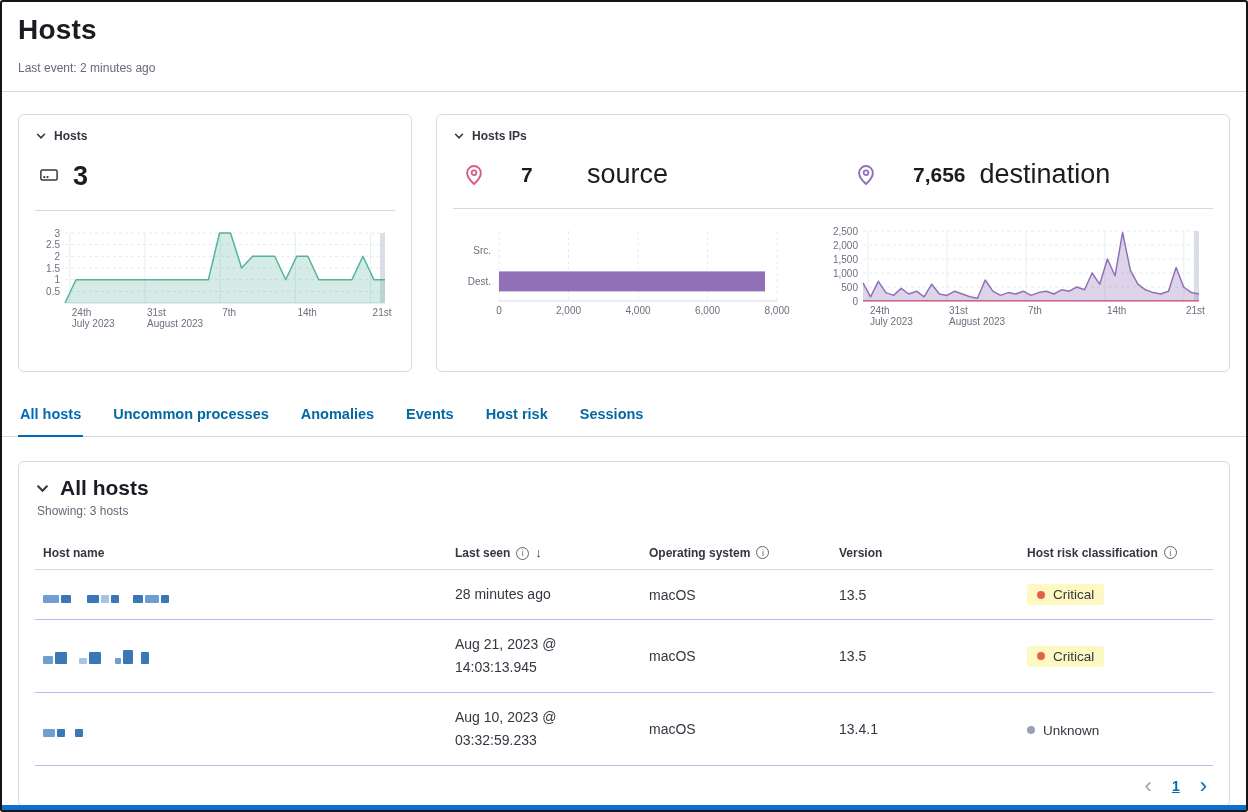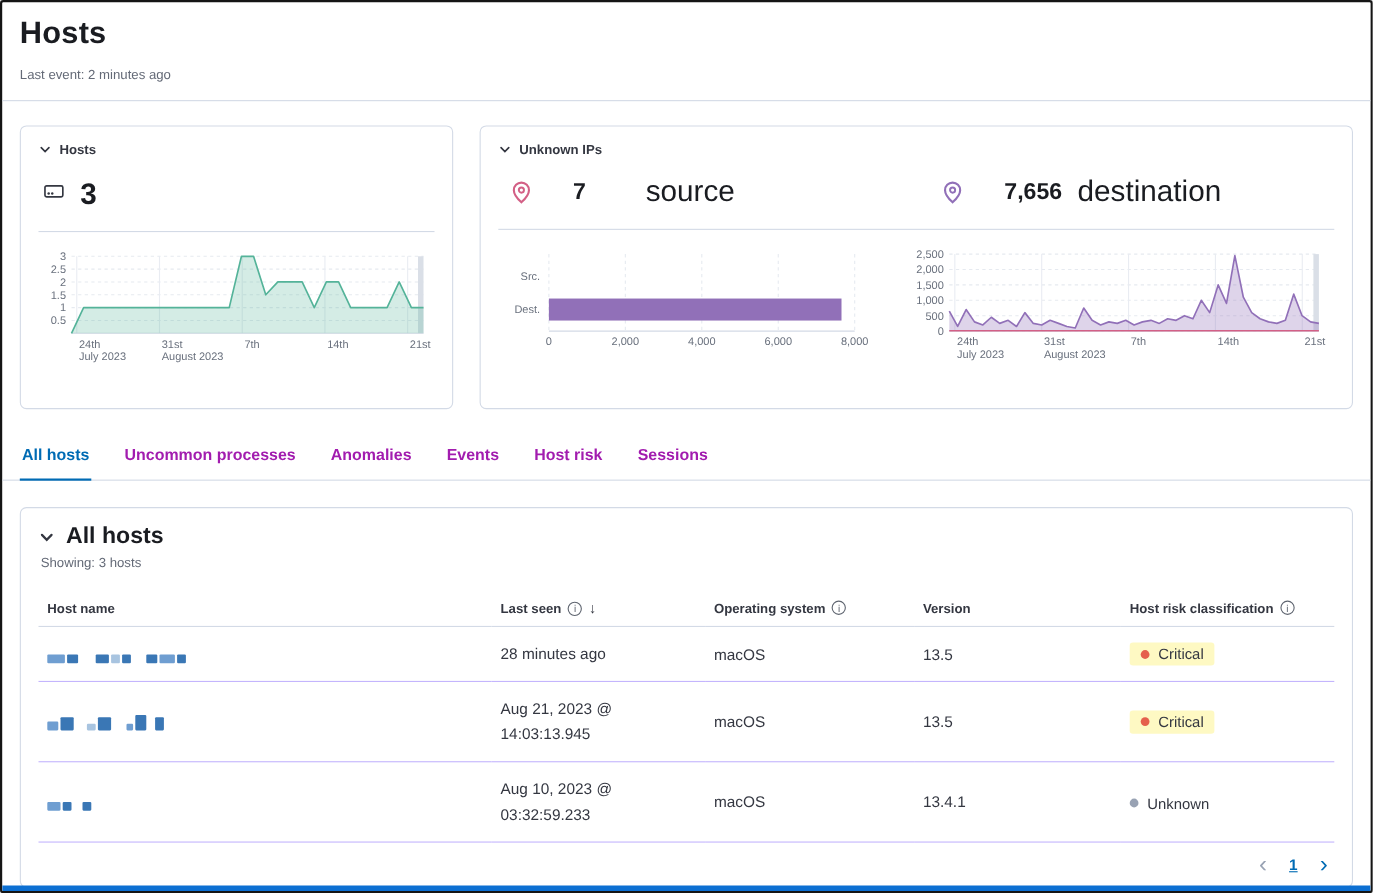--- a/index.html
+++ b/index.html
@@ -30,21 +30,21 @@
   .ip-metric.dest{padding-left:22px}
   .pin{display:inline-flex}
   .ip-value{font-size:21px;font-weight:700;color:#1a1c21;margin-left:36px;min-width:52px}
   .ip-label{font-size:27px;font-weight:400;color:#1a1c21;margin-left:14px}
   .ips-charts{display:flex;gap:24px;margin-top:16px}
 
   .ctick{font-size:10px;fill:#69707d}
 
   
   .tabs{display:flex;gap:28px;margin-top:30px;padding:0 16px;border-bottom:1px solid #d3dae6}
-  .tab{font-size:14.5px;font-weight:700;color:#a21caf;padding:4px 2px 13px;cursor:pointer;white-space:nowrap}
+  .tab{font-size:14.5px;font-weight:700;color:#0369a1;padding:4px 2px 13px;cursor:pointer;white-space:nowrap}
   .tab.active{color:#006bb4;border-bottom:2px solid #006bb4;margin-bottom:-1px}
 
   
   .hosts-section{margin:24px 16px 0;padding:14px 16px 6px}
   .section-title-row{display:flex;align-items:center;gap:10px}
   .section-title{font-size:21px;font-weight:700;color:#1a1c21}
   .showing{font-size:12px;color:#646a77;margin:4px 0 0 2px}
 
   table{width:100%;border-collapse:collapse;margin-top:18px}
   th{text-align:left;font-size:12px;font-weight:700;color:#343741;padding:9px 8px;border-bottom:1px solid #d3dae6;cursor:pointer;white-space:nowrap}
@@ -134,21 +134,21 @@
           </svg></div>
     </section>
 
     <section class="panel kpi-ips">
       <div class="panel-head">
         <span class="chev">
           <svg width="12" height="12" viewBox="0 0 12 12">
               <path d="M2.5 4.2l3.5 3.6 3.5-3.6" fill="none" stroke="#343741" stroke-width="1.5" stroke-linecap="round"></path>
             </svg>
         </span>
-        <span>Unknown IPs</span>
+        <span>Hosts IPs</span>
       </div>
 
       <div class="ips-metrics">
         <div class="ip-metric">
           <span class="pin" style="color:#d36086">
             <svg width="22" height="22" viewBox="0 0 16 16">
               <path d="M8 1.5c-2.8 0-5 2.2-5 5 0 3.5 5 8 5 8s5-4.5 5-8c0-2.8-2.2-5-5-5z" fill="none" stroke="currentColor" stroke-width="1.4"></path>
               <circle cx="8" cy="6.4" r="1.7" fill="none" stroke="currentColor" stroke-width="1.3"></circle>
             </svg>
           </span>

